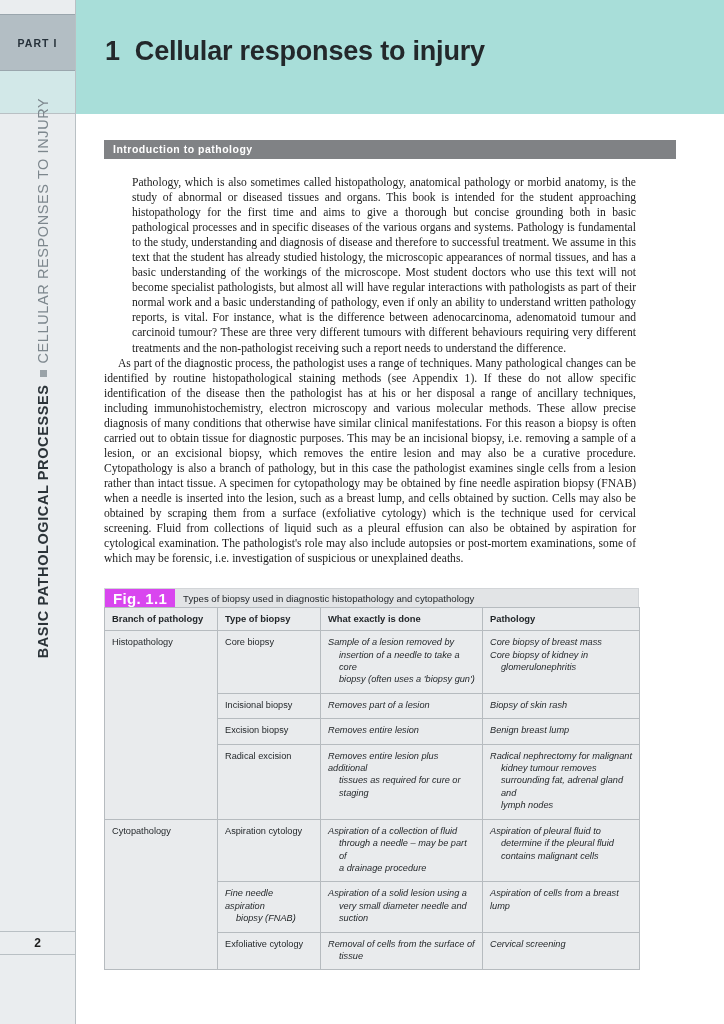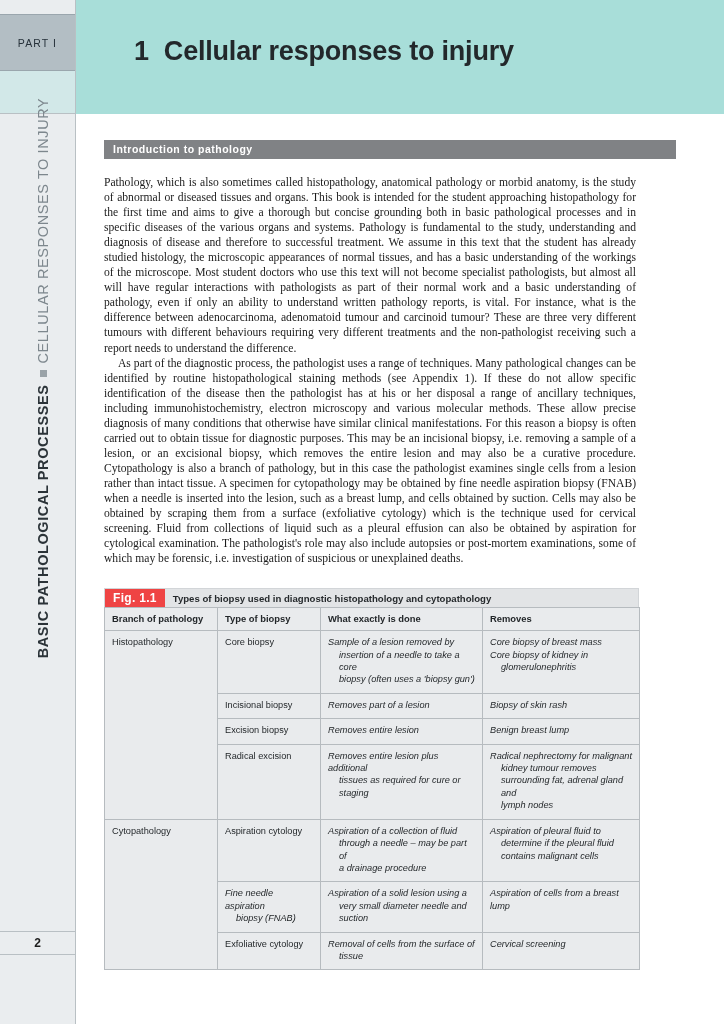--- a/index.html
+++ b/index.html
@@ -44,20 +44,21 @@
     border-top: 1px solid #9aa6ad;
     border-bottom: 1px solid #9aa6ad;
     display: flex;
     align-items: center;
     justify-content: center;
     font-family: "Liberation Sans", sans-serif;
     font-size: 10.5px;
     letter-spacing: 1.1px;
     color: #26313a;
     box-sizing: border-box;
+    font-weight: bold;
   }
   .part-swatch {
     position: absolute;
     left: 0;
     top: 71px;
     width: 75px;
     height: 43px;
     background: #d2e8e8;
     border-bottom: 1px solid #b9c0c4;
     box-sizing: border-box;
@@ -126,21 +127,20 @@
   }
   .chapter-title {
     position: absolute;
     left: 29px;
     top: 36px;
     font-family: "Liberation Sans", sans-serif;
     font-weight: bold;
     font-size: 27px;
     color: #23282b;
     letter-spacing: -0.2px;
-    margin-left: 29px;
   }
   .chapter-title .num {
     margin-right: 15px;
   }
 
   
   .content {
     position: absolute;
     left: 104px;
     top: 140px;
@@ -163,51 +163,51 @@
 
   .body-text {
     font-family: "Liberation Serif", serif;
     font-size: 11.6px;
     line-height: 15.05px;
     text-align: justify;
     color: #1b1b1b;
     margin: 0;
     hyphens: manual;
   }
-  .body-text.p1 { margin-top: 16px; }
+  .body-text.p1 { margin-top: 16px; margin-left: 28px; }
   .body-text.p2 { text-indent: 14px; }
 
   
   .figure {
     margin-top: 22px;
     width: 535px;
   }
   .fig-caption-row {
     background: #e2e4e6;
     height: 19px;
     display: flex;
     align-items: stretch;
     border: 1px solid #d2d5d8;
     border-bottom: none;
     box-sizing: border-box;
   }
   .fig-label {
-    background: #ef4444;
+    background: #d946ef;
     color: #ffffff;
     font-family: "Liberation Sans", sans-serif;
     font-weight: bold;
-    font-size: 12px;
+    font-size: 15px;
     letter-spacing: 0.3px;
     padding: 0 8px;
     display: flex;
     align-items: center;
   }
   .fig-title {
     font-family: "Liberation Sans", sans-serif;
-    font-weight: bold;
+    font-weight: normal;
     font-size: 9.6px;
     color: #25292c;
     padding-left: 8px;
     display: flex;
     align-items: center;
   }
 
   table.biopsy {
     border-collapse: collapse;
     width: 535px;
@@ -298,21 +298,21 @@
           <col class="c1">
             <col class="c2">
             <col class="c3">
             <col class="c4">
         </colgroup>
         <thead>
           <tr>
             <th>Branch of pathology</th>
             <th>Type of biopsy</th>
             <th>What exactly is done</th>
-            <th>Removes</th>
+            <th>Pathology</th>
           </tr>
         </thead>
         <tbody>
 
           <tr>
             <td class="branch" rowspan="4">Histopathology</td>
             <td>Core biopsy</td>
             <td class="hang">
               <span class="ln">Sample of a lesion removed by</span>
               <span class="ln ind">insertion of a needle to take a core</span>

